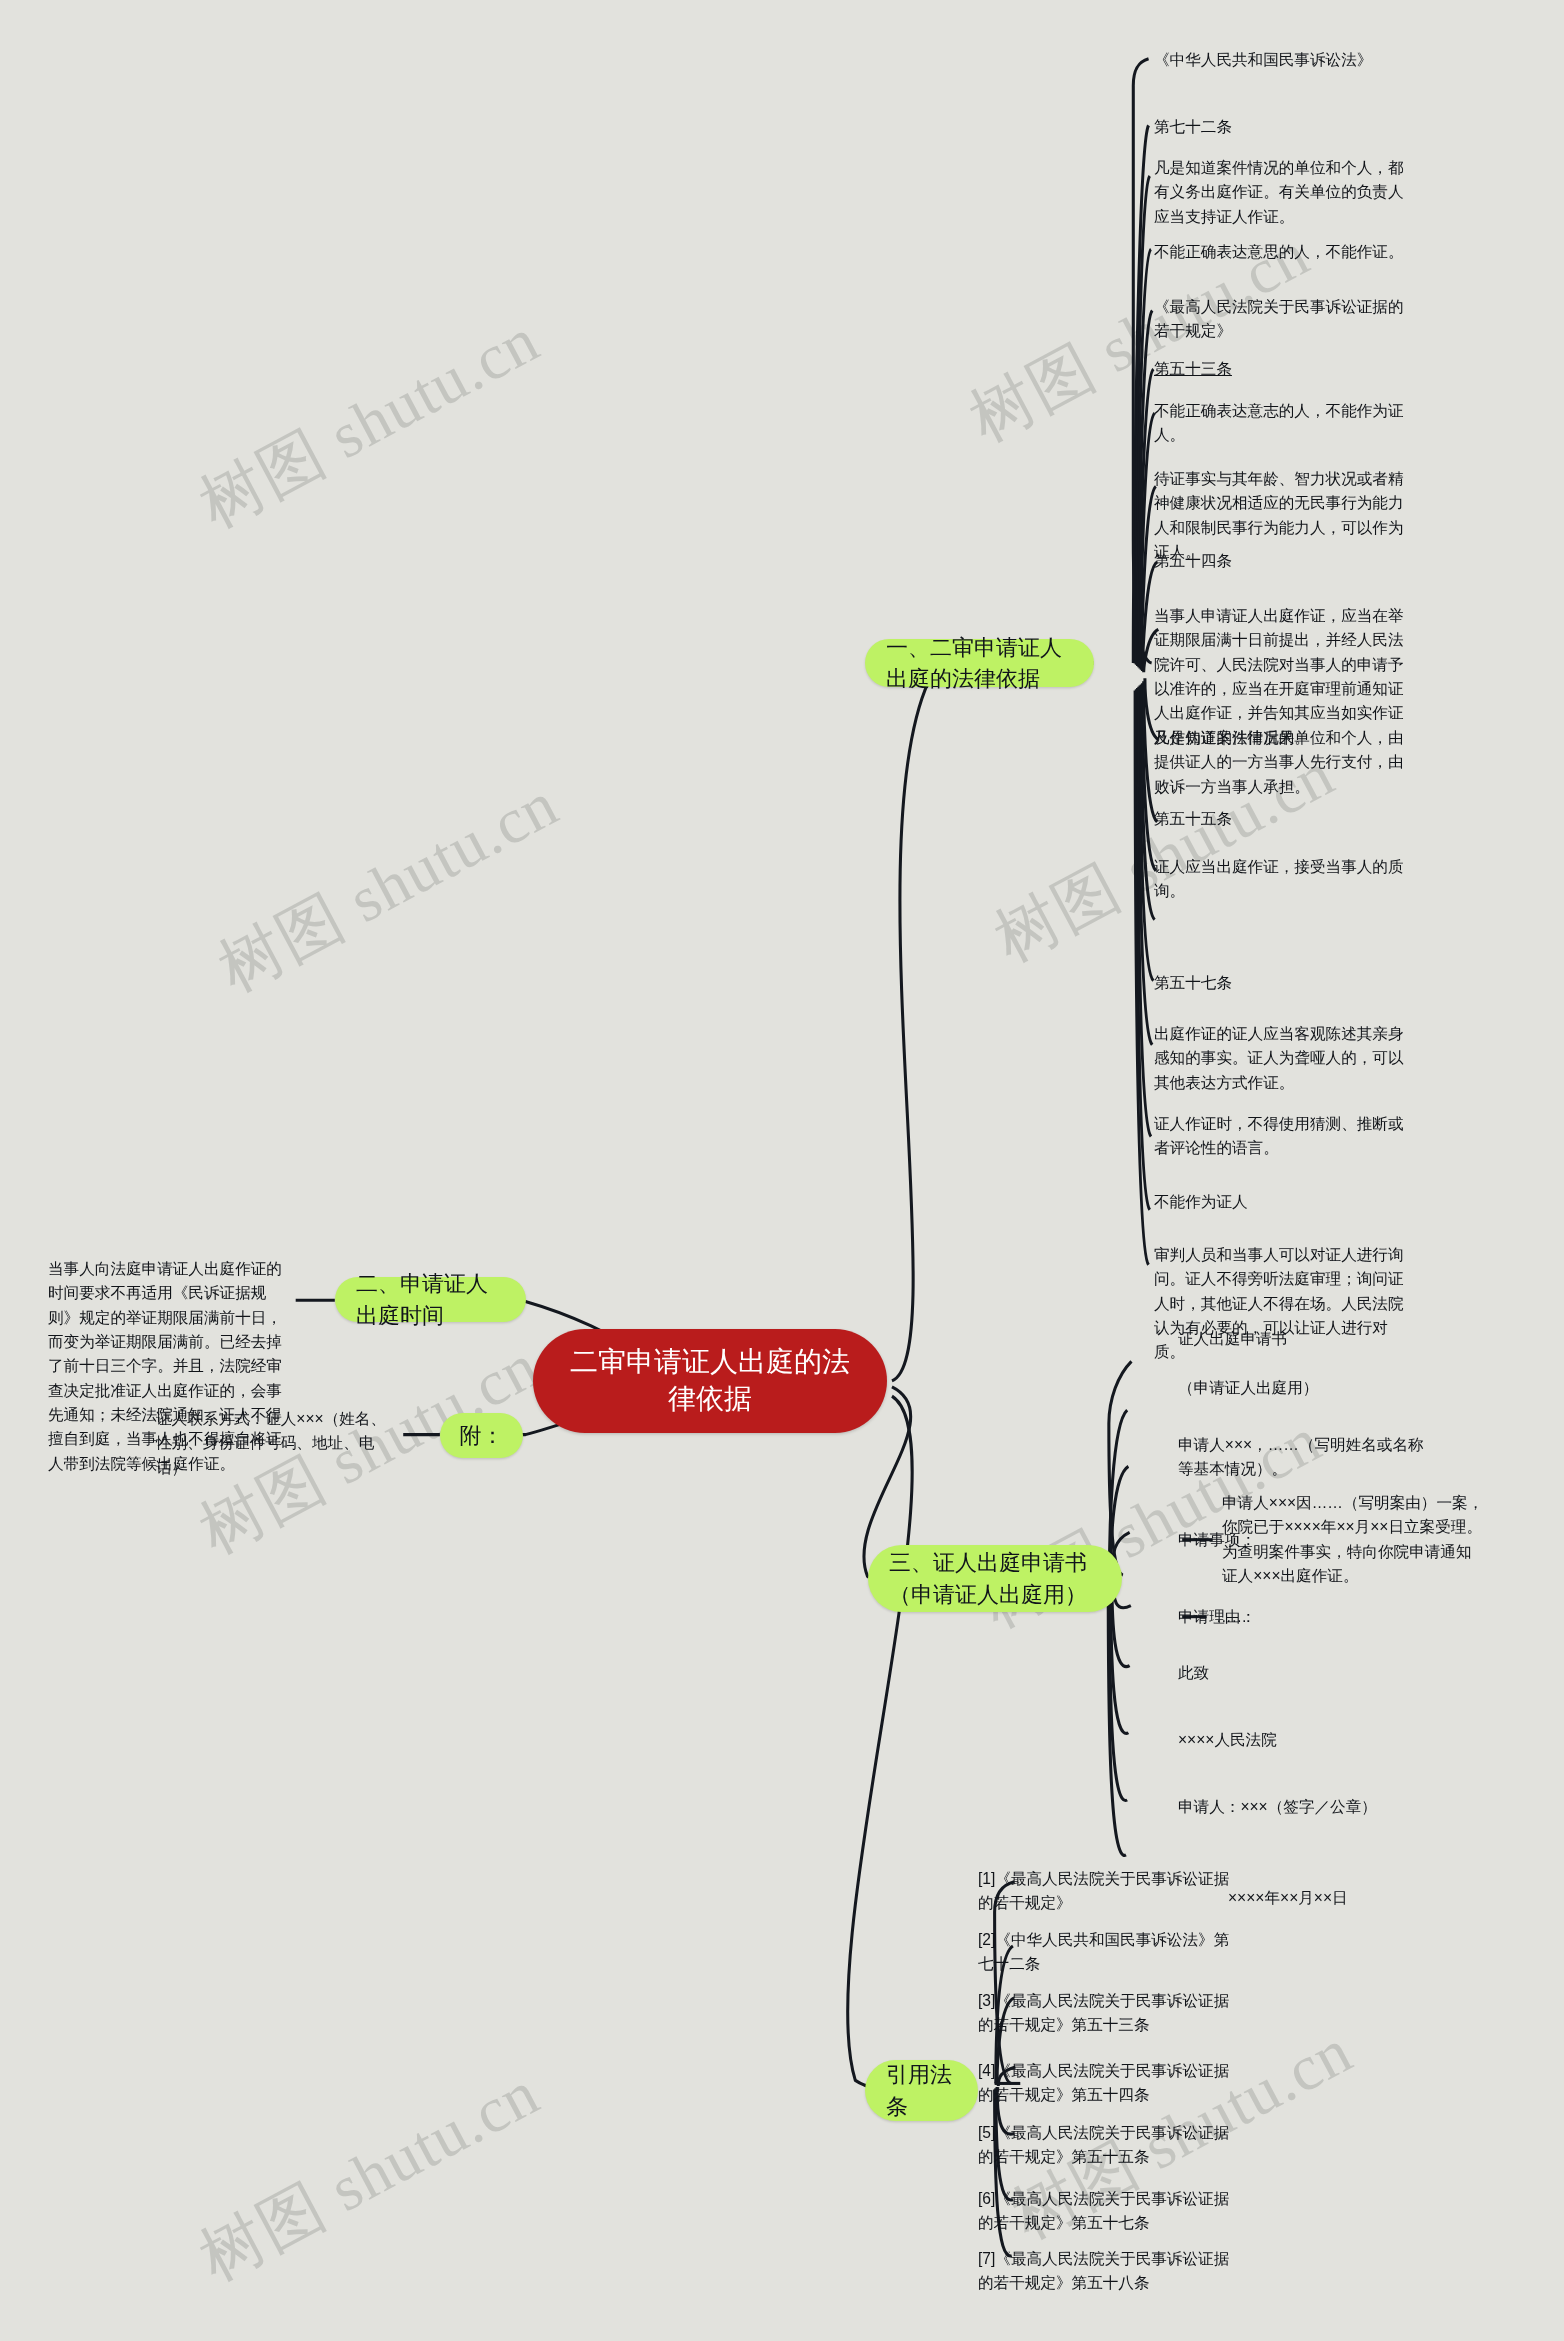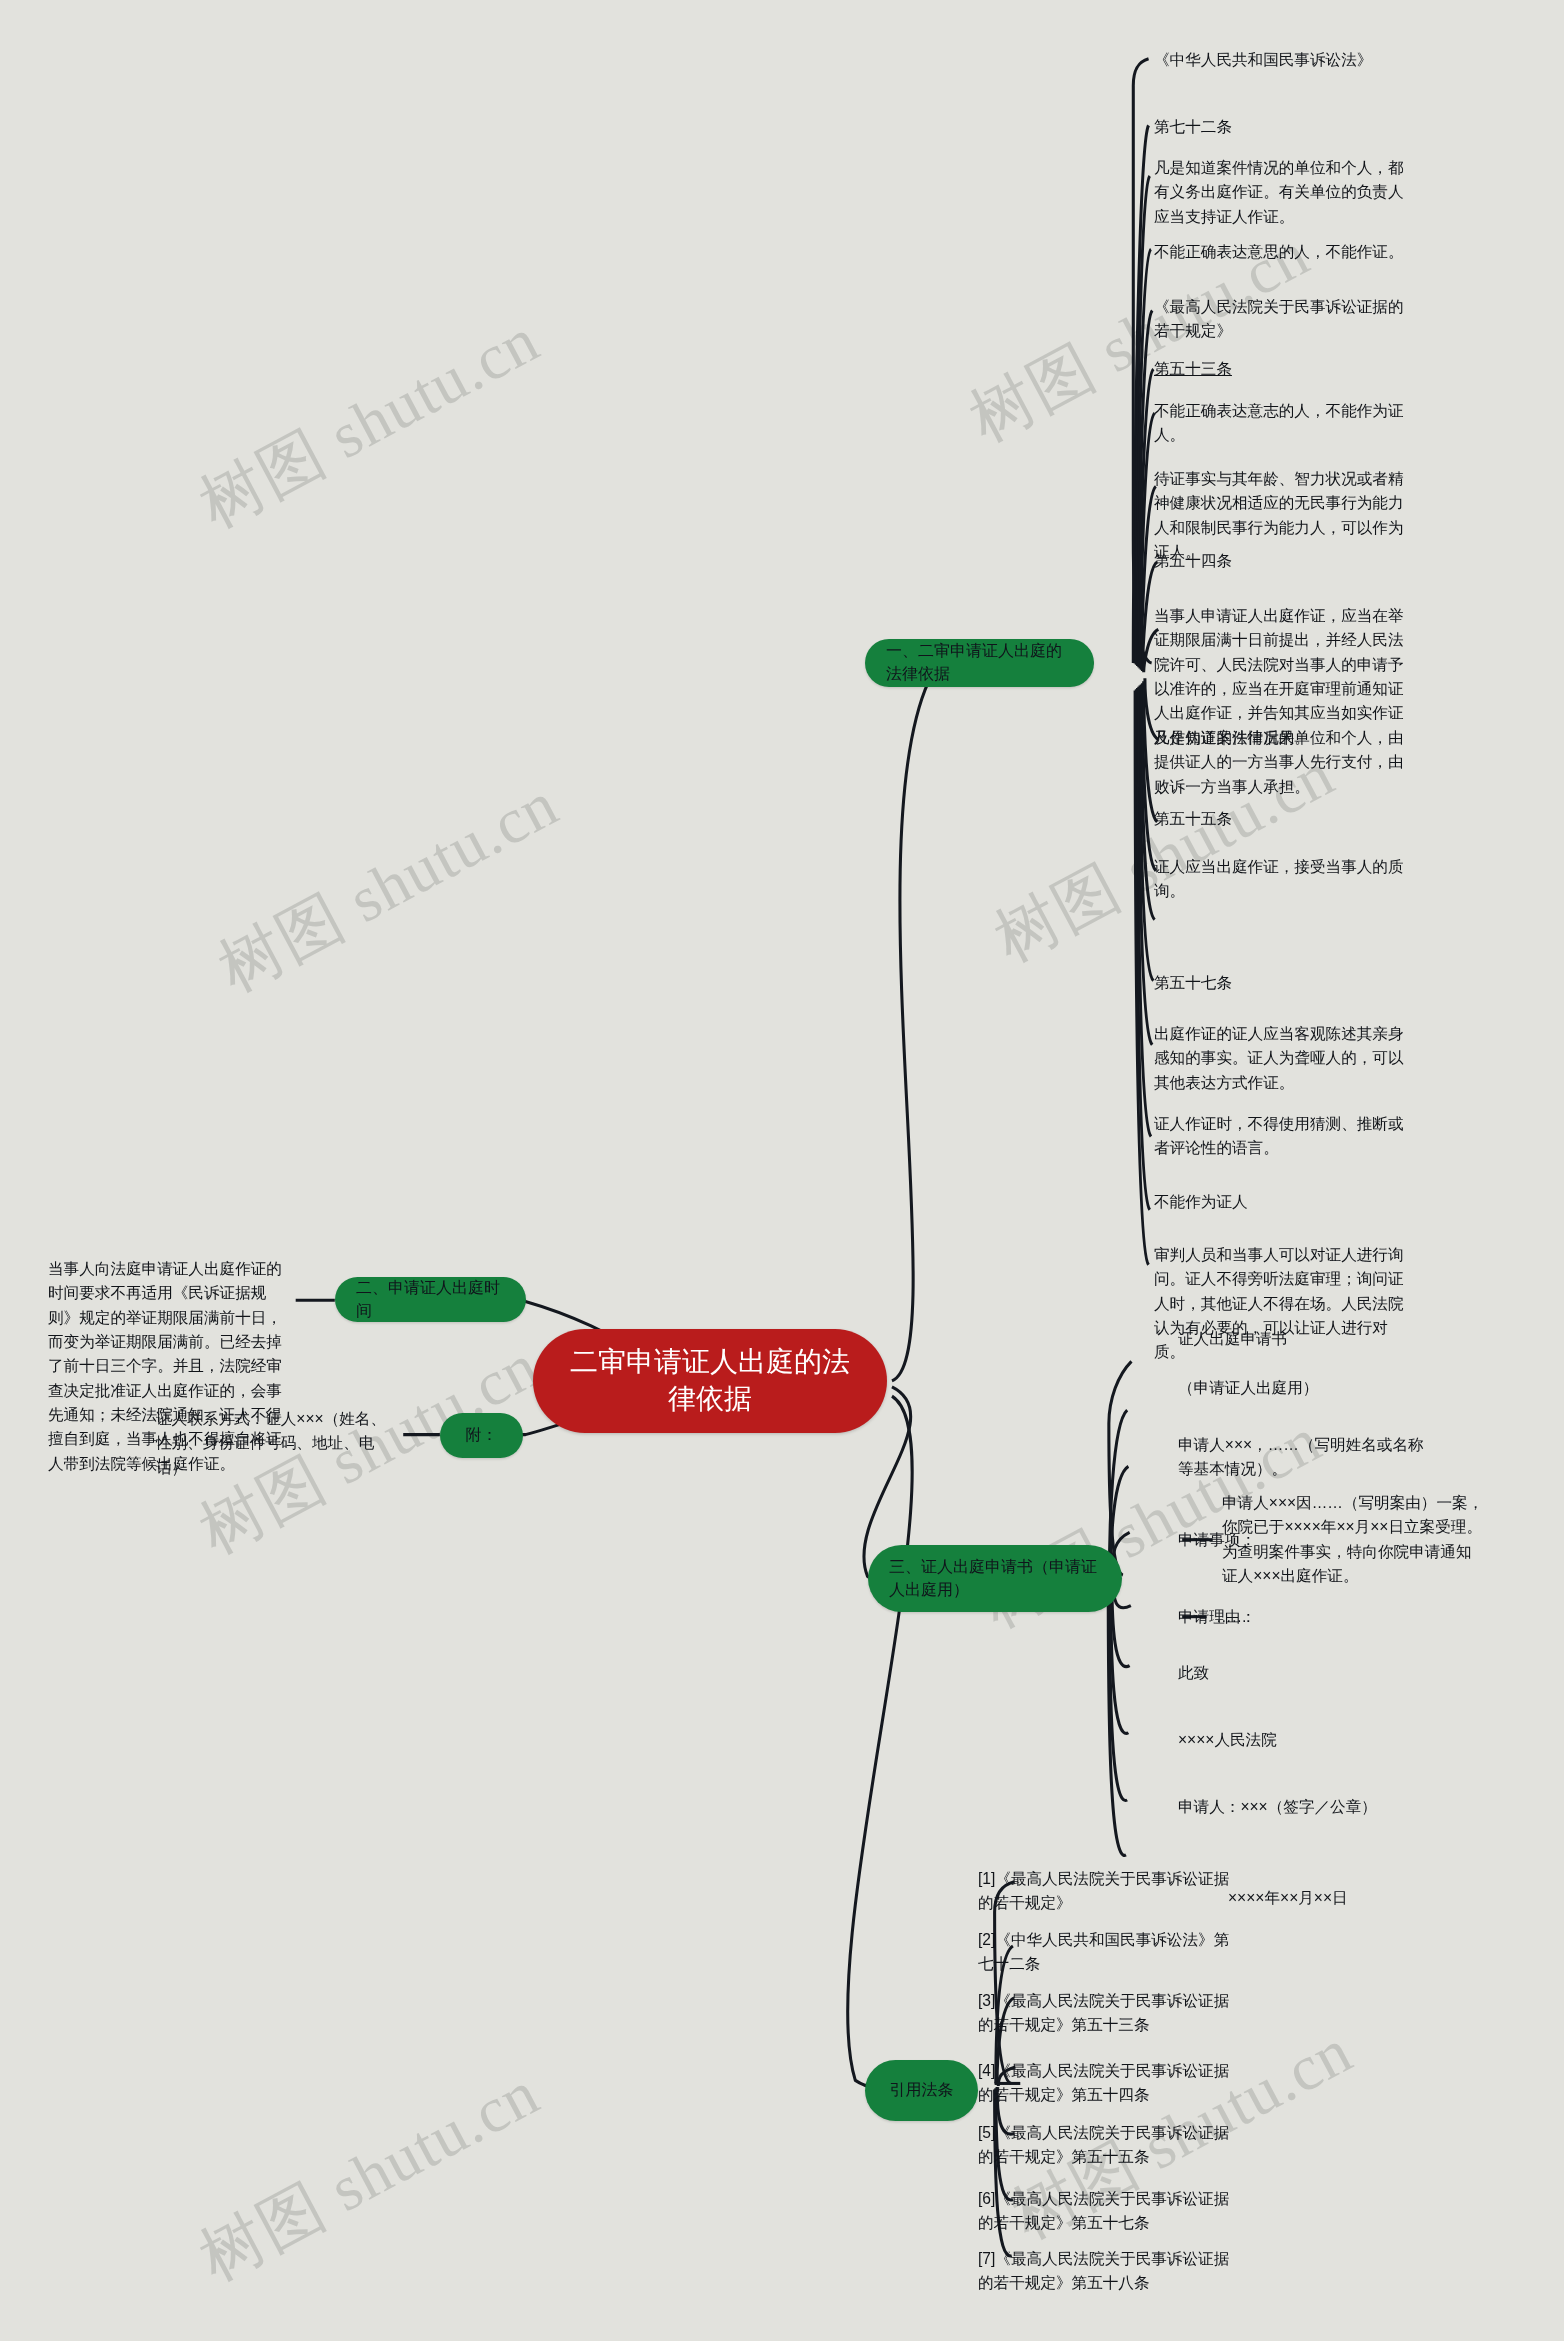--- a/index.html
+++ b/index.html
@@ -35,24 +35,24 @@
     border-radius: 61px;
     text-align:center;
     font-size: 28px;
     line-height: 1.32;
     padding: 13.4px 24.4px;
     display:flex; align-items:center; justify-content:center;
     box-shadow: 0 1.2px 3.1px rgba(0,0,0,0.18);
   }
   .branch-node {
     position:absolute;
-    background:#15803d;
+    background:#bef264;
     color:#10141b;
     border-radius: 43px;
-    font-size: 16px;
+    font-size: 22px;
     line-height: 1.42;
     padding: 6px 21px;
     display:flex; align-items:center;
     box-shadow: 0 1.2px 2.4px rgba(0,0,0,0.14);
   }
   .leaf {
     position:absolute;
     color:#111419;
     font-size: 15.6px;
     line-height: 1.56;

